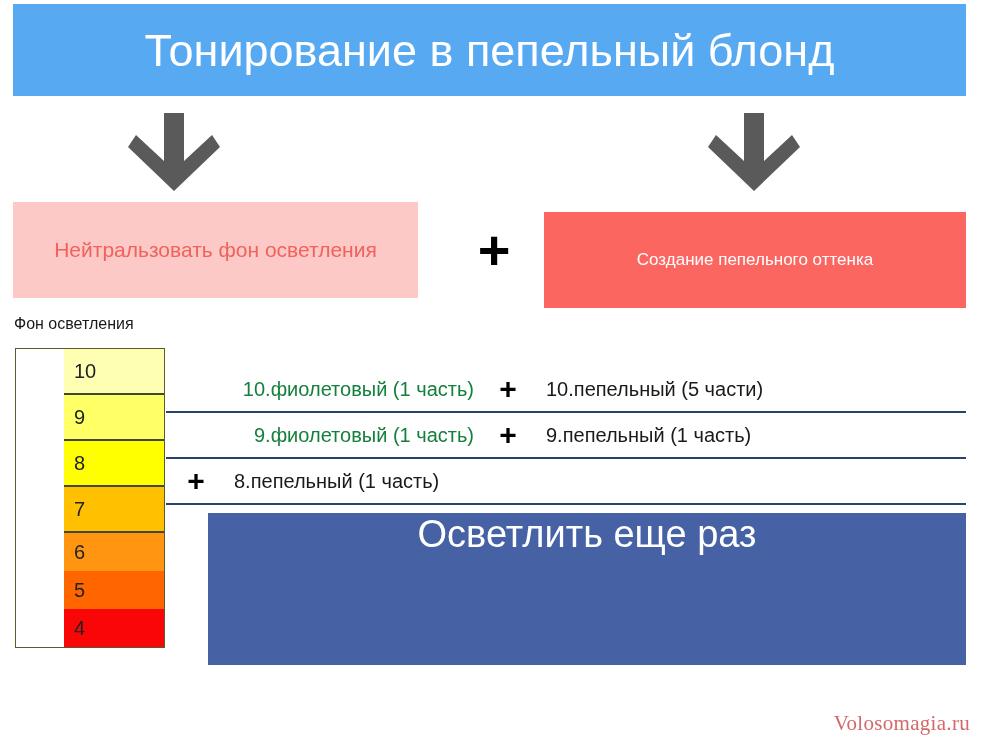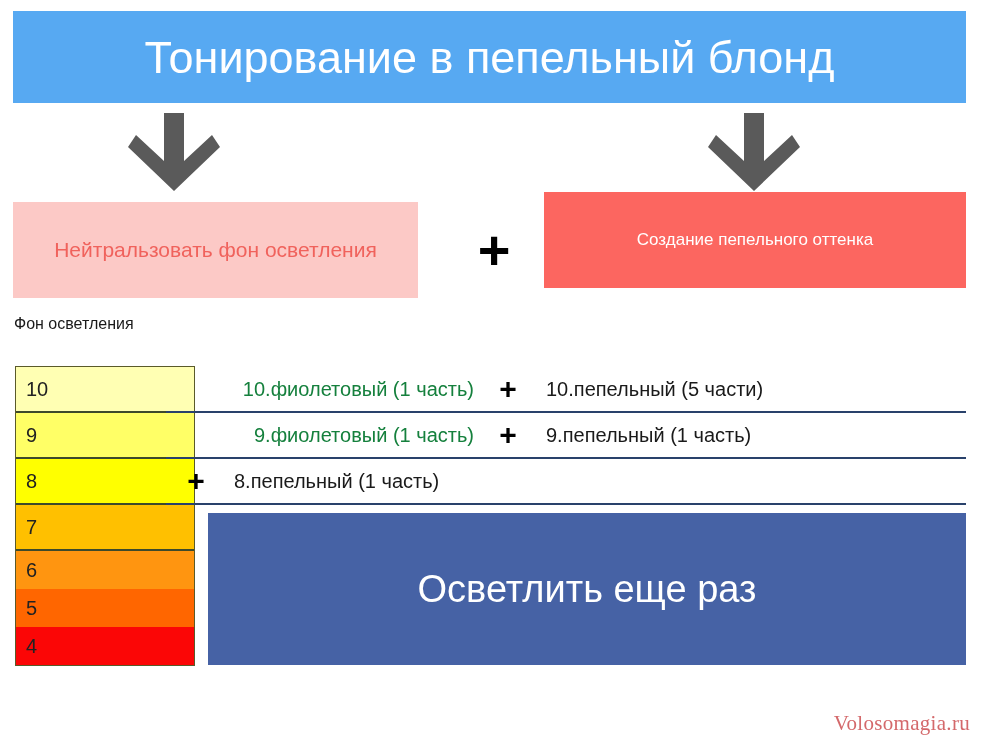--- a/index.html
+++ b/index.html
@@ -18,21 +18,21 @@
   #infographic {
     position: relative;
     width: 1000px;
     height: 750px;
   }
 
   
   .title-banner {
     position: absolute;
     left: 13px;
-    top: 11px;
+    top: 4px;
     width: 953px;
     height: 92px;
     background: #57a9f2;
     display: flex;
     align-items: center;
     justify-content: center;
   }
   .title-text {
     color: #ffffff;
     font-size: 45px;
@@ -67,21 +67,21 @@
     height: 96px;
     background: #fcc9c6;
   }
   .step-box-neutralize .step-label {
     color: #f0625c;
     font-size: 21px;
     font-weight: 400;
   }
   .step-box-create {
     left: 544px;
-    top: 192px;
+    top: 212px;
     width: 422px;
     height: 96px;
     background: #fc6660;
   }
   .step-box-create .step-label {
     color: #ffffff;
     font-size: 17px;
     font-weight: 400;
   }
 
@@ -106,24 +106,25 @@
     top: 315px;
     font-size: 16px;
     color: #1a1a1a;
     font-weight: 400;
   }
 
   
   .swatch-column {
     position: absolute;
     left: 15px;
-    top: 366px;
-    width: 180px;
+    top: 348px;
+    width: 150px;
     border: 1px solid #5a5a2a;
     box-sizing: border-box;
+    padding-left: 48px;
   }
   .swatch {
     position: relative;
     box-sizing: border-box;
     display: flex;
     align-items: center;
     padding-left: 10px;
   }
   .swatch.ruled { border-bottom: 2px solid #3e4a2b; }
   .swatch-number {
@@ -177,21 +178,20 @@
 
   
   .cta-box {
     position: absolute;
     left: 208px;
     top: 513px;
     width: 758px;
     height: 152px;
     background: #4662a5;
     display: flex;
-    align-items: center;
     justify-content: center;
   }
   .cta-text {
     color: #ffffff;
     font-size: 38px;
     font-weight: 400;
     white-space: nowrap;
   }
 
   

